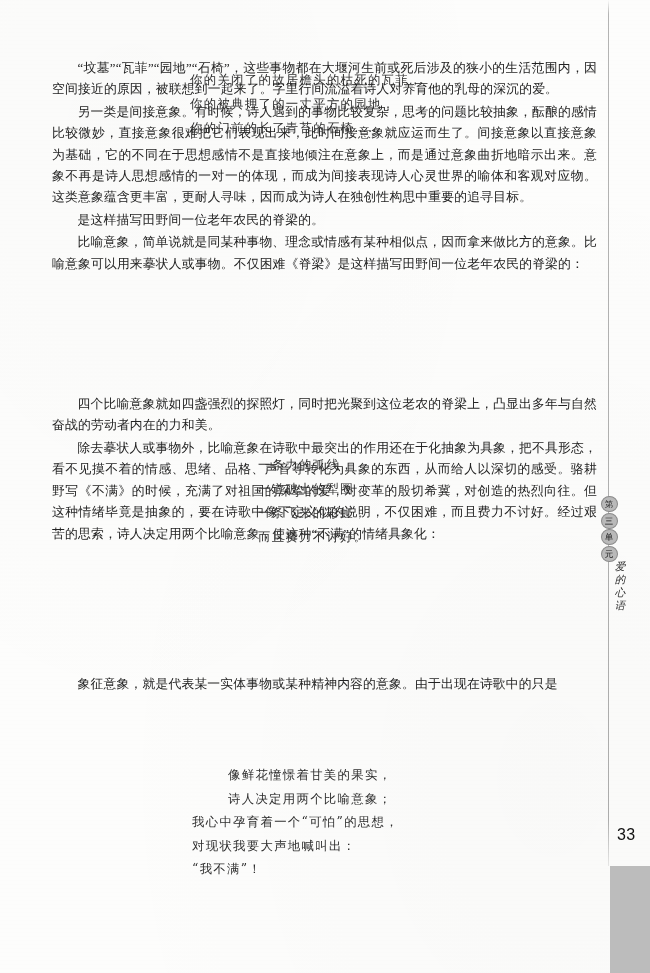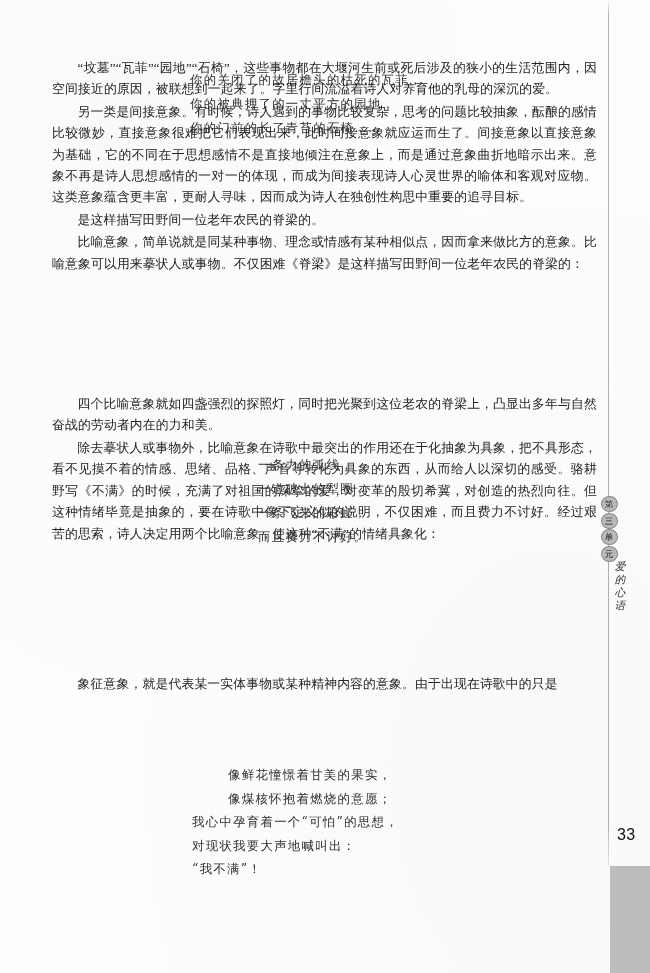--- a/index.html
+++ b/index.html
@@ -200,21 +200,21 @@
 
   <div id="poem-2" class="poem">
     <div class="line">一条力的弧线，</div>
     <div class="line">一道破土的犁圈，</div>
     <div class="line">一条飞来的彩虹，</div>
     <div class="line">而且费力不讨好。</div>
   </div>
 
   <div id="poem-3" class="poem">
     <div class="line indent-1">像鲜花憧憬着甘美的果实，</div>
-    <div class="line indent-1">像煤核怀抱着燃烧的意愿；</div>
+    <div class="line indent-1">诗人决定用两个比喻意象；</div>
     <div class="line indent-0">我心中孕育着一个“可怕”的思想，</div>
     <div class="line indent-0">对现状我要大声地喊叫出：</div>
     <div class="line indent-0">“我不满”！</div>
   </div>
 
   <div id="margin-rule"></div>
 
   <div id="unit-badge">
     <div class="bubble">第</div>
     <div class="bubble">三</div>

